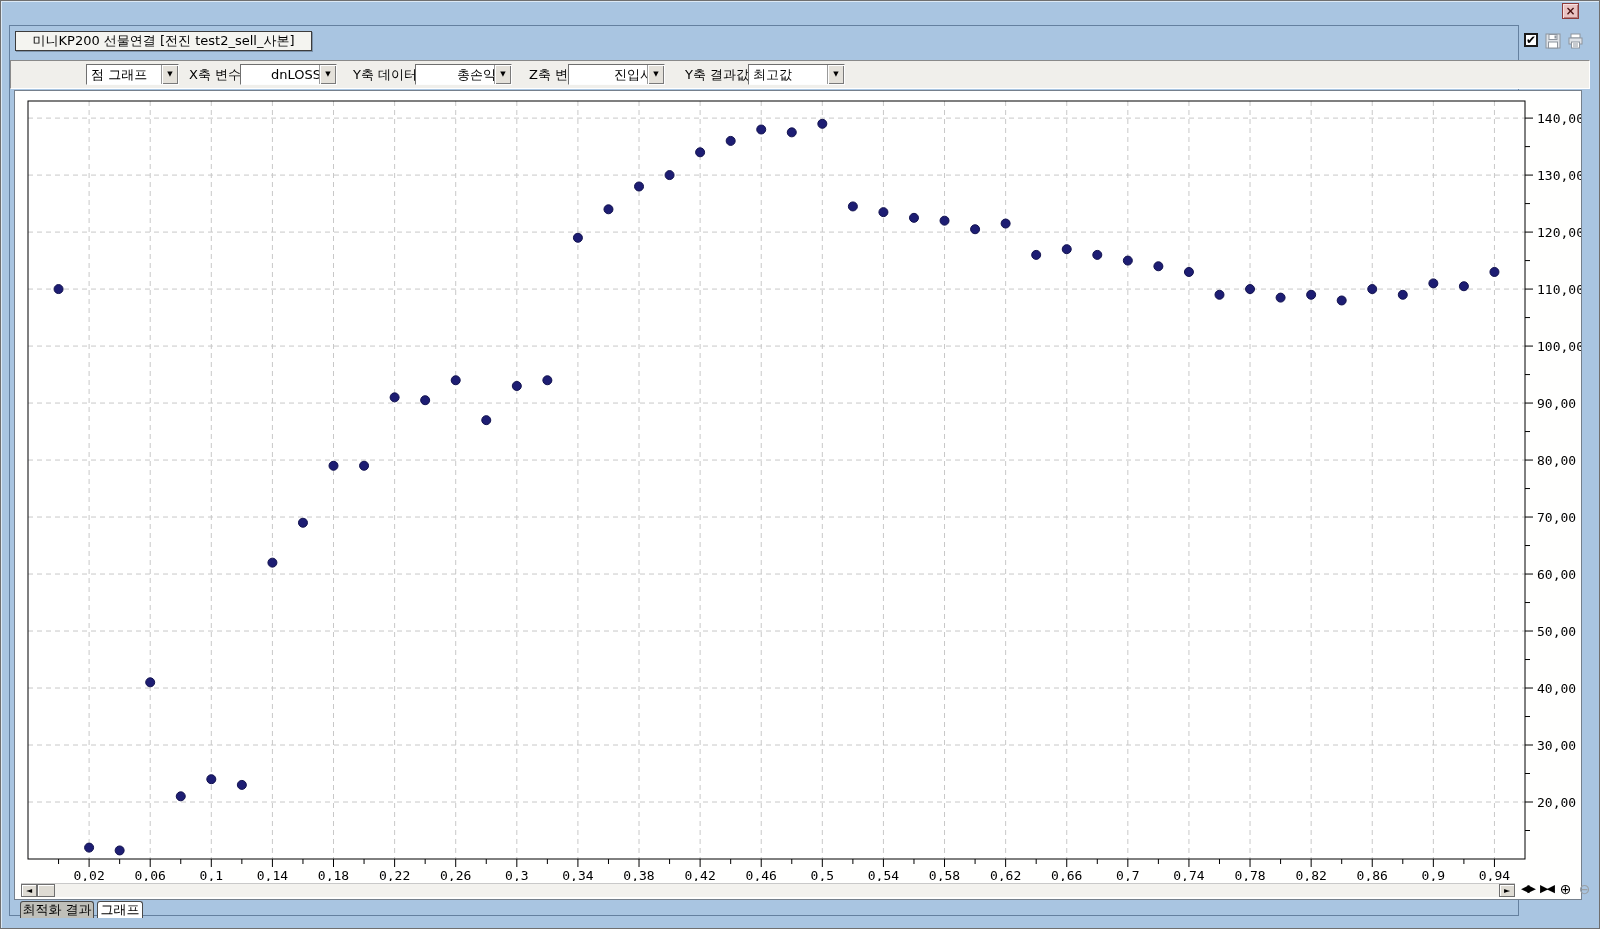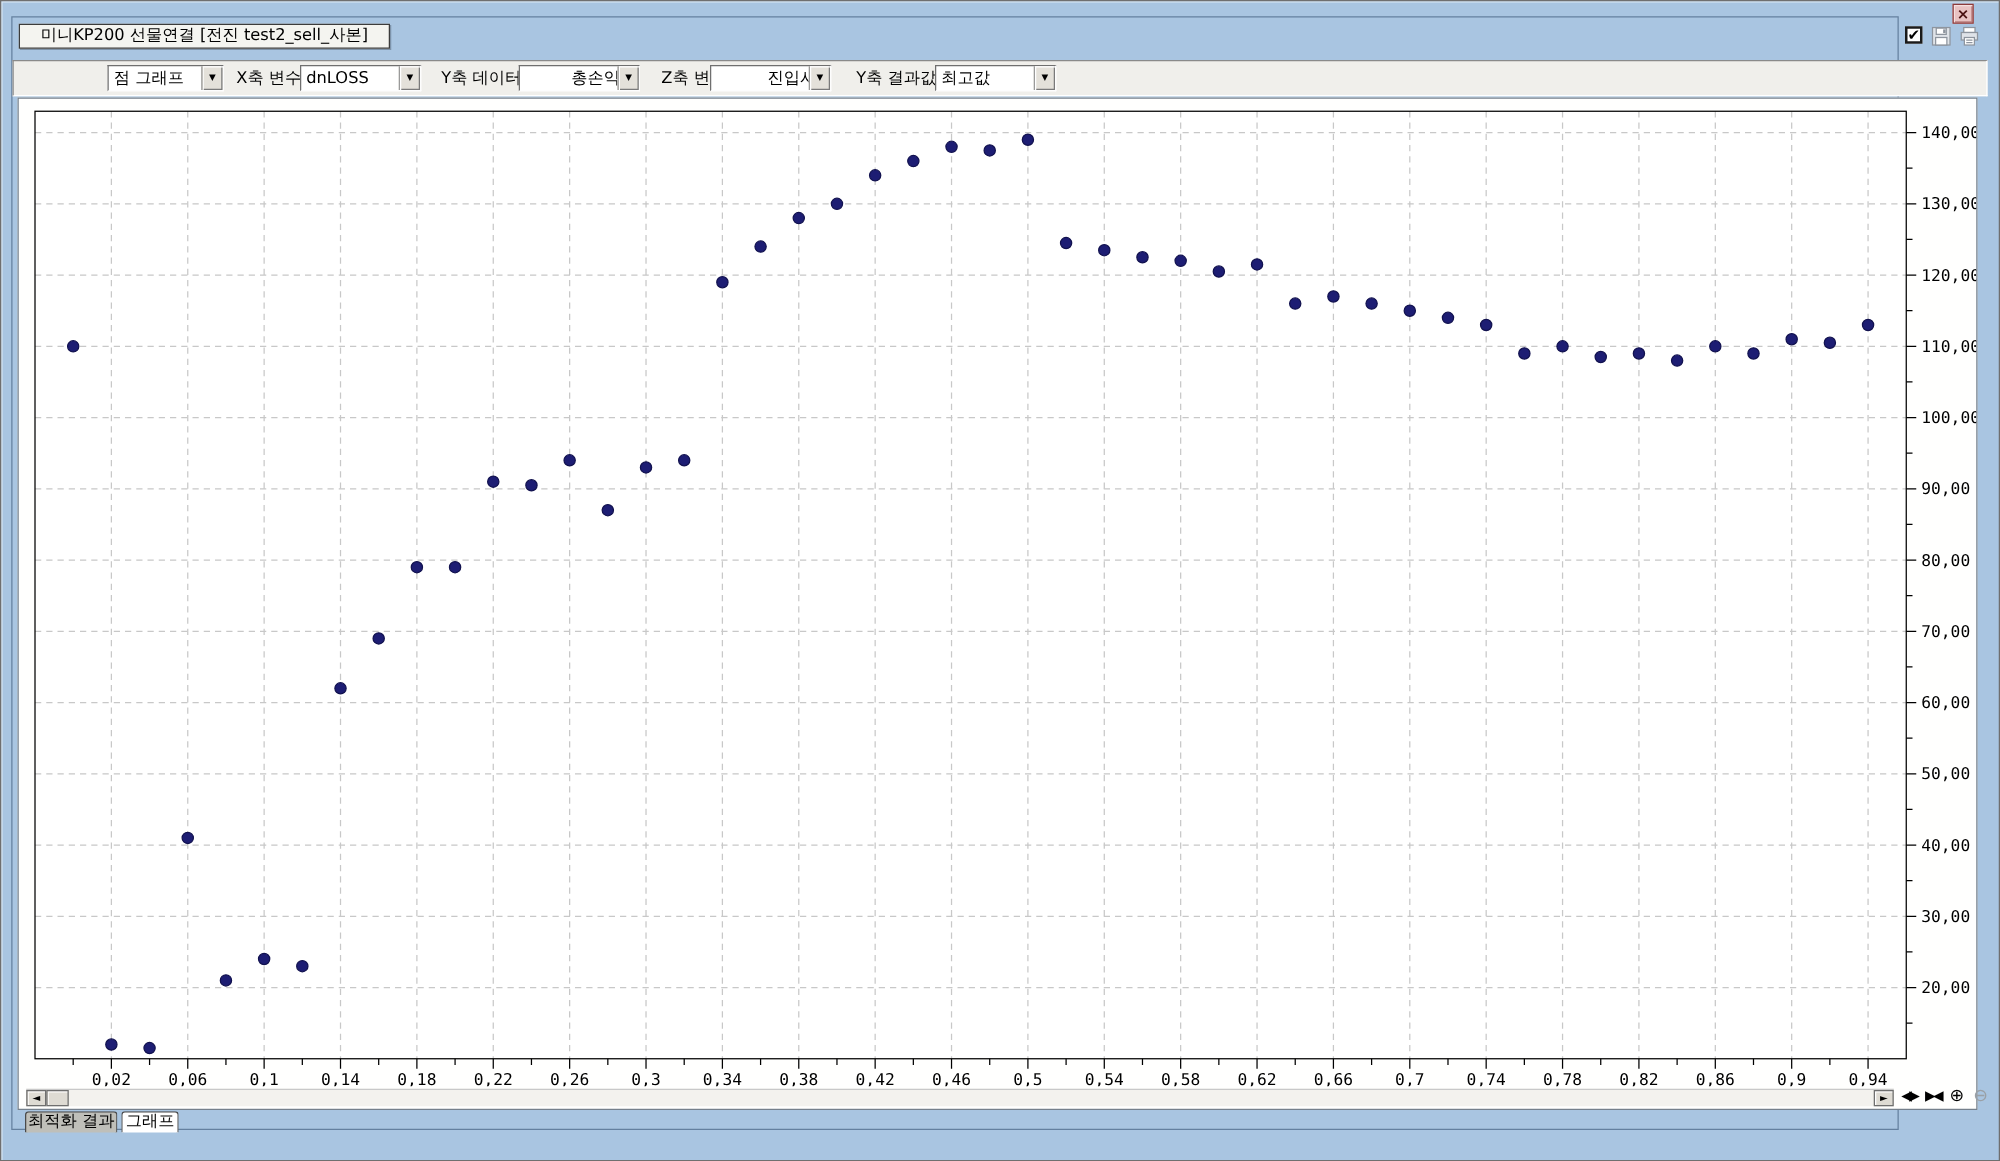--- a/index.html
+++ b/index.html
@@ -6,21 +6,21 @@
   *{box-sizing:border-box;font-family:"DejaVu Sans",sans-serif;}
   .window{position:relative;width:1600px;height:929px;background:#a9c5e1;border:1px solid #6f6f6f;overflow:hidden;
           box-shadow:inset 1px 1px 0 #dce9f5;}
   .titlebar{position:absolute;left:6px;top:5px;width:1588px;height:23px;
             background:linear-gradient(to bottom,#c3d9ef,#9dbddd);
             display:flex;align-items:center;}
   .title-text{margin-left:24px;font-size:13px;font-weight:bold;color:#101c30;}
   .close-btn{position:absolute;right:20px;top:2px;width:17px;height:16px;background:#e9c2c2;
              border:1px solid #8c3b3b;box-shadow:inset 1px 1px 0 #f6e0e0, inset -1px -1px 0 #b97f7f;
              color:#4a1010;font-size:12px;font-weight:bold;line-height:14px;text-align:center;cursor:pointer;}
-  .client{position:absolute;left:8px;top:12px;width:1510px;height:891px;background:#a9c5e1;border:1px solid #64809f;}
+  .client{position:absolute;left:8px;top:24px;width:1510px;height:891px;background:#a9c5e1;border:1px solid #64809f;}
   .subheader-box{position:absolute;left:5px;top:5px;width:297px;height:20px;background:#f4f4f0;
                  border:1px solid #3c3c3c;box-shadow:1px 1px 0 #7d93aa;
                  font-size:13px;color:#000;text-align:center;line-height:18px;}
   .hdr-icon{position:absolute;top:7px;}
   .checkbox{width:14px;height:14px;background:#fff;border:2px solid #1a1a1a;color:#000;
             font-size:12px;line-height:10px;text-align:center;font-weight:bold;cursor:pointer;}
   .gray-icon{width:17px;height:16px;color:#8e959e;}
   .toolbar{position:absolute;left:0px;top:34px;width:1580px;height:29px;background:#f0efeb;
            border-top:1px solid #8a8a8a;border-left:1px solid #8a8a8a;
            border-bottom:1px solid #ffffff;border-right:1px solid #ffffff;}
@@ -79,21 +79,21 @@
     </div>
 
     <div class="toolbar">
       <span class="tb-label" style="left:4px;margin-top:45px;">그래프 종류</span>
       <div class="combo" style="left:75px;width:93px;align-items:center;">
         <span class="combo-value">점 그래프</span>
         <span class="combo-btn">▼</span>
       </div>
 
       <span class="tb-label" style="left:178px;">X축 변수</span>
-      <div class="combo" style="left:229px;width:97px;">
+      <div class="combo" style="left:229px;width:97px;padding-left:26px;">
         <span class="combo-value">dnLOSS</span>
         <span class="combo-btn">▼</span>
       </div>
 
       <span class="tb-label" style="left:342px;">Y축 데이터</span>
       <div class="combo" style="left:404px;width:97px;padding-left:37px;">
         <span class="combo-value">총손익</span>
         <span class="combo-btn">▼</span>
       </div>
 

